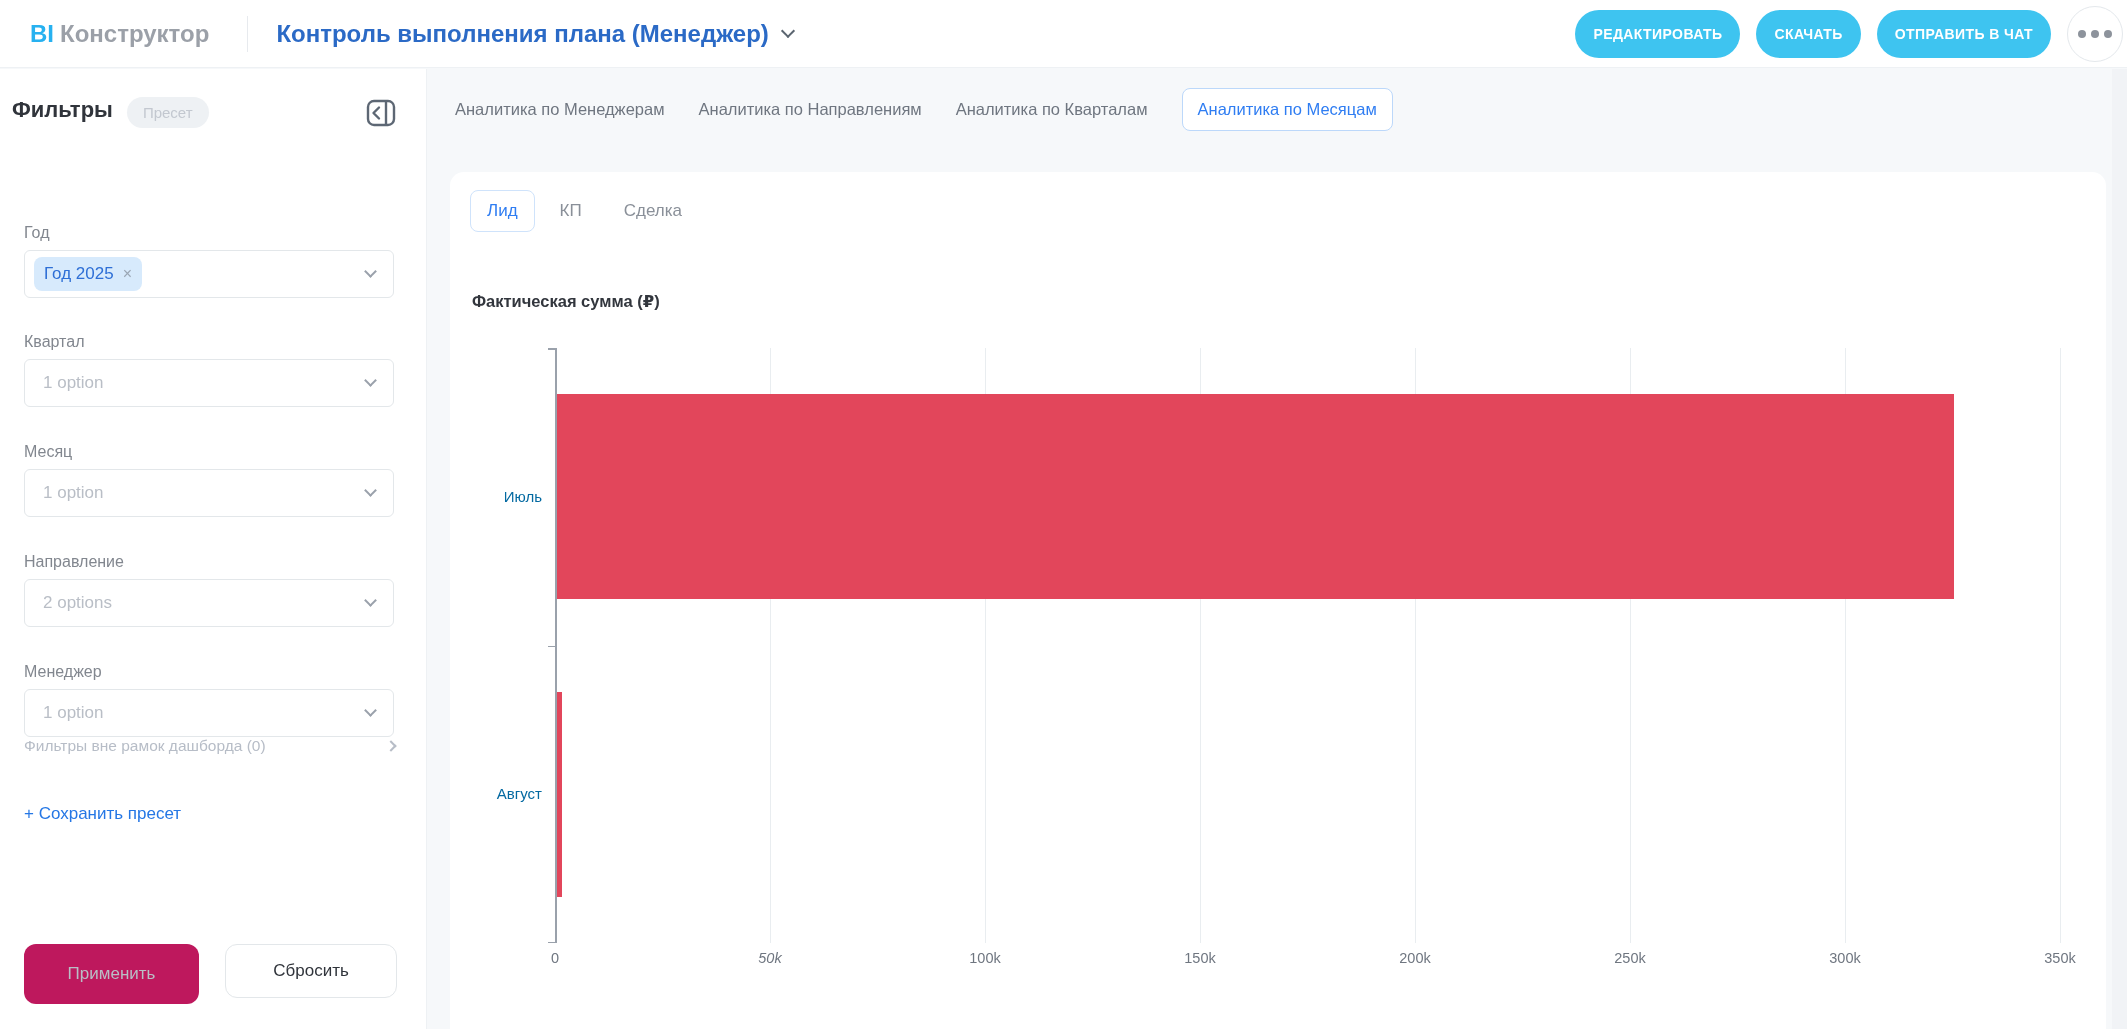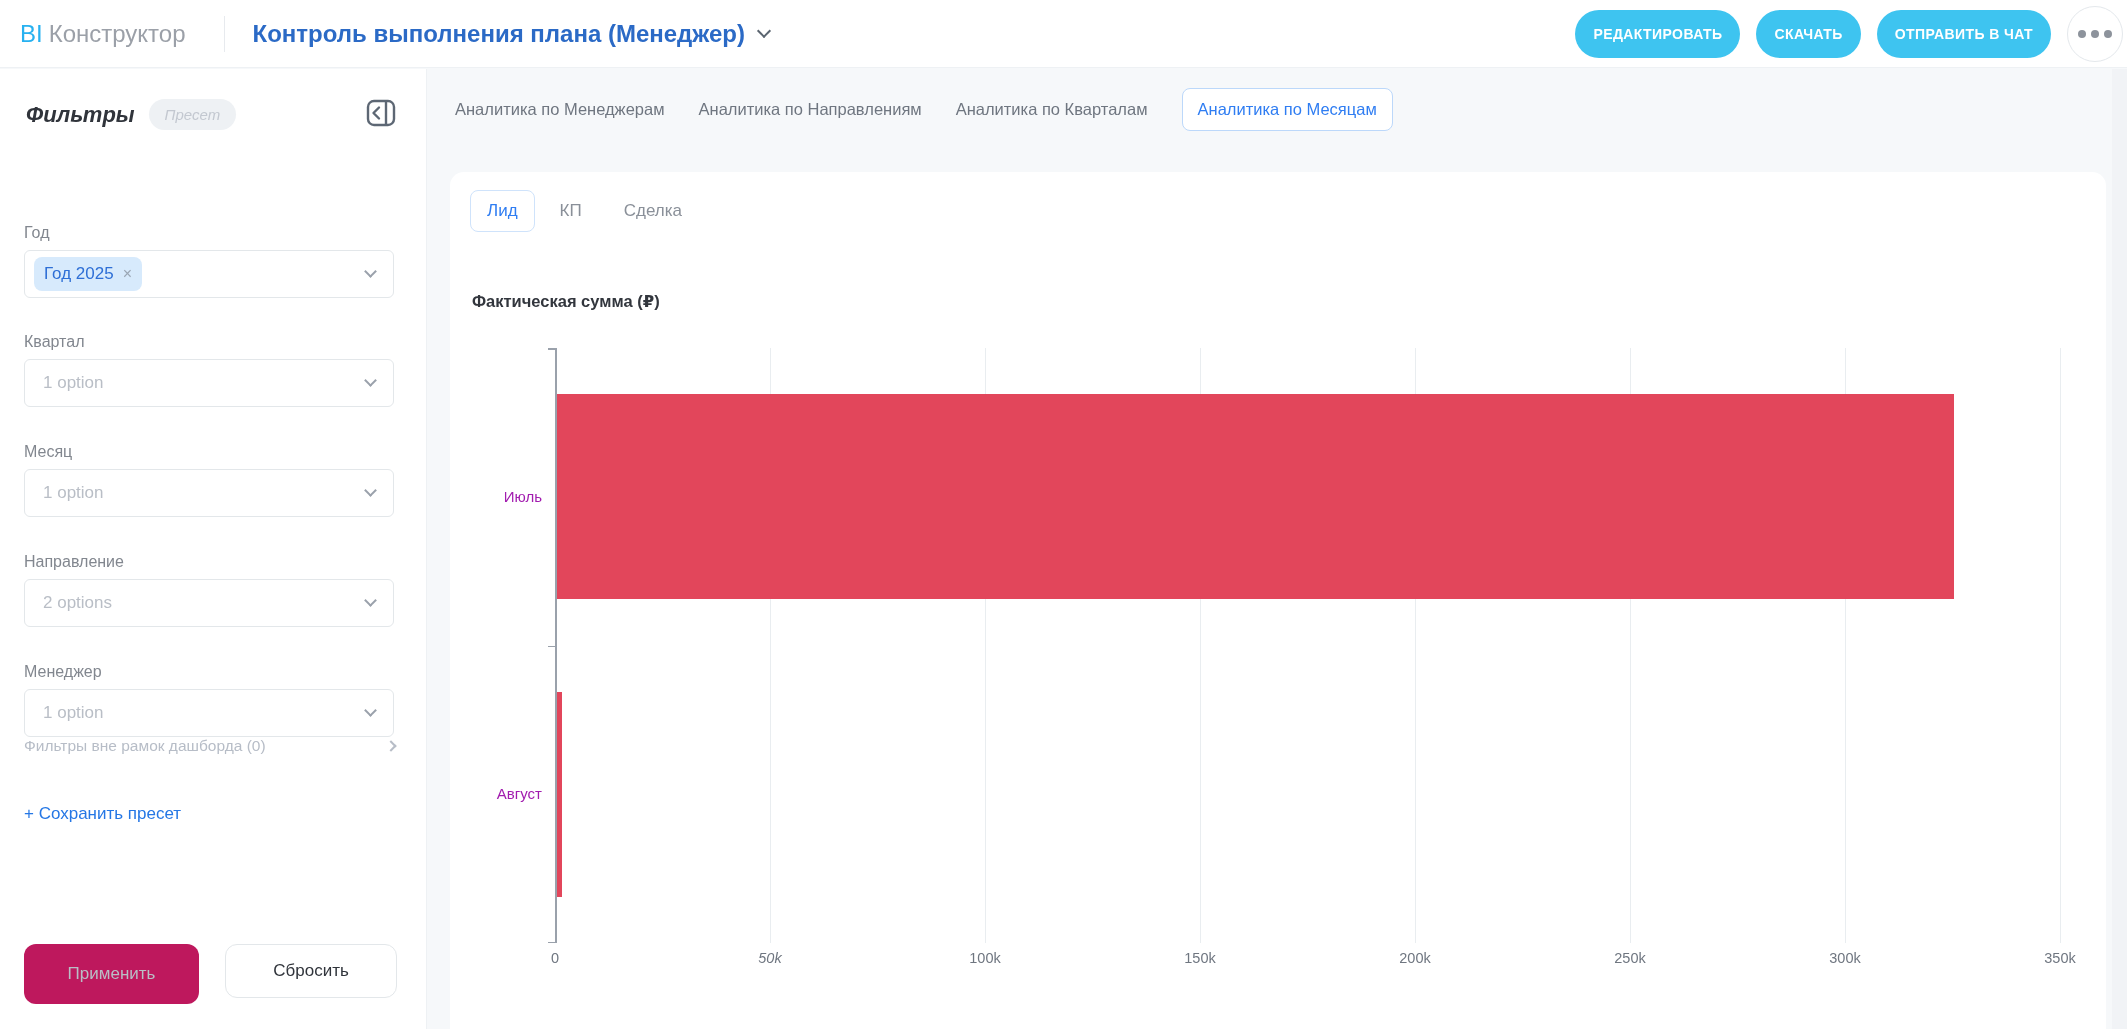--- a/index.html
+++ b/index.html
@@ -2,41 +2,41 @@
 <html><head>
 <meta charset="utf-8">
 <style>
   * { margin:0; padding:0; box-sizing:border-box; }
   html,body { width:2127px; height:1029px; background:#fff; font-family:"Liberation Sans","DejaVu Sans",sans-serif; }
   #page { position:relative; width:2127px; height:1029px; overflow:hidden; background:#f6f8fa; }
 
   
   .header { position:absolute; top:0; left:0; width:2127px; height:68px; background:#fff;
             border-bottom:1px solid #eef1f4; display:flex; align-items:center; z-index:5; }
-  .logo { margin-left:20px; font-size:24px; font-weight:normal; white-space:nowrap; }
+  .logo { margin-left:30px; font-size:24px; font-weight:bold; white-space:nowrap; }
   .logo .bi { color:#27b1f0; }
   .logo .name { color:#9ba0a8; margin-left:6px; }
   .hdr-divider { width:1px; height:36px; background:#e7eaee; margin:0 28px 0 38px; }
   .dash-title { display:flex; align-items:center; gap:14px; cursor:pointer; }
   .dash-title .txt { color:#2b6ac6; font-size:24px; font-weight:bold; }
   .chev { display:inline-block; width:10px; height:10px; border-right:2px solid #5b6570;
           border-bottom:2px solid #5b6570; transform:rotate(45deg); margin-top:-6px; }
   .hdr-actions { margin-left:auto; display:flex; align-items:center; gap:16px; margin-right:4px; }
   .btn-cyan { background:#3ec4f0; color:#fff; border:none; border-radius:26px; height:48px;
               padding:0 18px; font-size:14px; font-weight:bold; letter-spacing:.4px;
               font-family:inherit; cursor:pointer; white-space:nowrap; }
   .btn-more { width:56px; height:56px; min-width:56px; border-radius:50%; background:#fff;
               border:1px solid #e4e8ec; display:flex; align-items:center; justify-content:center;
               gap:5px; cursor:pointer; }
   .btn-more .dot { width:8px; height:8px; border-radius:50%; background:#8d939c; }
 
   
   .sidebar { position:absolute; top:69px; left:0; width:427px; height:960px; background:#fff;
              border-right:1px solid #eef1f4; z-index:4; }
-  .sb-head { display:flex; align-items:center; padding:28px 28px 0 26px;font-style:italic; }
+  .sb-head { display:flex; align-items:flex-start; padding:28px 28px 0 12px; }
   .sb-title { font-size:22px; font-weight:bold; color:#30343b; }
   .sb-badge { margin-left:14px; background:#eef1f4; color:#c3c8d0; font-size:15px;
               padding:7px 16px; border-radius:999px; }
   .sb-collapse { margin-left:auto; background:none; border:none; cursor:pointer; padding:2px; }
 
   .f-group { position:absolute; left:24px; width:370px; }
   .f-label { color:#82878f; font-size:16px; margin-bottom:8px; }
   .f-select { height:48px; border:1px solid #e3e7ea; border-radius:6px; background:#fff;
               display:flex; align-items:center; padding:0 18px 0 9px; cursor:pointer; }
   .f-select .ph { color:#b9bec6; font-size:17px; }
@@ -69,21 +69,21 @@
   .c-tab.active { color:#2f7df2; border:1px solid #cfe3fb; border-radius:8px; background:#fff; }
   .chart-title { position:absolute; left:22px; top:120px; color:#32363d; font-size:16.5px; font-weight:bold; }
 
   
   .plot { position:absolute; left:105px; top:176px; width:1505px; height:595px; }
   .axis-line { position:absolute; left:0; top:0; width:1.5px; height:100%; background:#9aa1ab; }
   .gridline { position:absolute; top:0; width:1px; height:100%; background:#e9edf0; }
   .bound-tick { position:absolute; left:-7px; width:7px; height:1.5px; background:#9aa1ab; }
   .bar { position:absolute; left:1.5px; background:#e2465b; }
   .ylabel { position:absolute; right:100%; width:92px; margin-right:13px; text-align:right;
-            color:#a21caf; font-size:15px; }
+            color:#0369a1; font-size:15px; }
   .xlabel { position:absolute; top:602px; width:60px; margin-left:-30px; text-align:center;
             color:#6f7680; font-size:14.5px; }
 
   .page-scrollstrip { position:absolute; right:0; top:69px; width:15px; height:960px; background:#f1f3f6; }
 </style>
 </head>
 <body>
 
 <div id="page">
 

